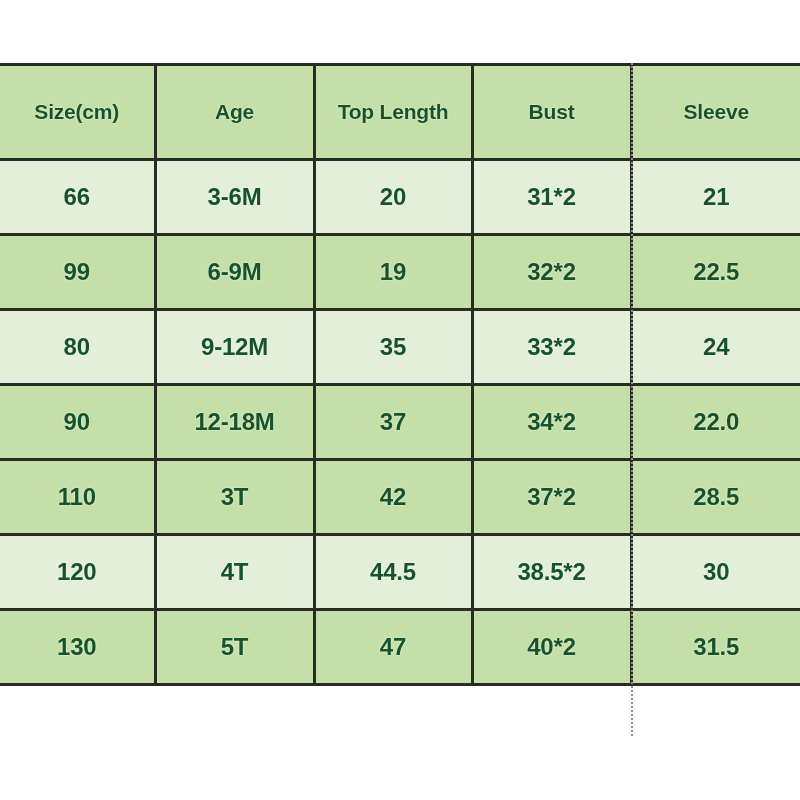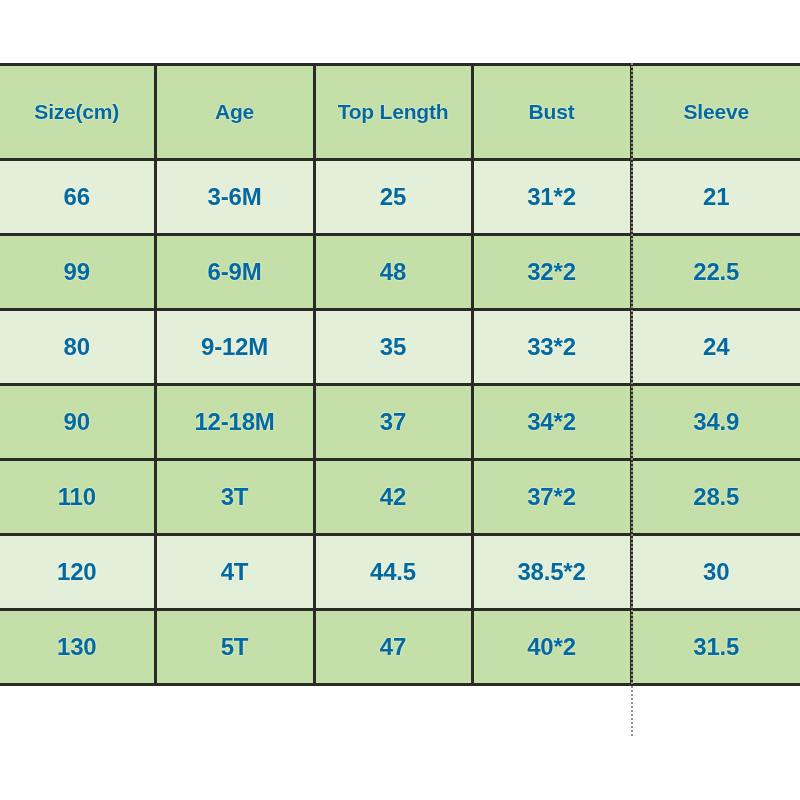--- a/index.html
+++ b/index.html
@@ -35,21 +35,21 @@
   table.size-chart col.c2 { width: 158px; }
   table.size-chart col.c3 { width: 159px; }
   table.size-chart col.c4 { width: 169px; }
 
   table.size-chart th,
   table.size-chart td {
     border-right: 3px solid #2b2b25;
     border-bottom: 3px solid #2b2b25;
     text-align: center;
     vertical-align: middle;
-    color: #0369a1;
+    color: #14532d;
     font-weight: bold;
     letter-spacing: -0.2px;
     text-shadow: 0 0 2px rgba(255,253,235,0.95);
     padding: 0;
   }
 
   table.size-chart th:last-child,
   table.size-chart td:last-child {
     border-right: none;
   }
@@ -102,44 +102,44 @@
         <th>Age</th>
         <th>Top Length</th>
         <th>Bust</th>
         <th>Sleeve</th>
       </tr>
     </thead>
     <tbody>
       <tr class="odd">
         <td>66</td>
         <td>3-6M</td>
-        <td>25</td>
+        <td>20</td>
         <td>31*2</td>
         <td>21</td>
       </tr>
       <tr class="even">
         <td>99</td>
         <td>6-9M</td>
-        <td>48</td>
+        <td>19</td>
         <td>32*2</td>
         <td>22.5</td>
       </tr>
       <tr class="odd">
         <td>80</td>
         <td>9-12M</td>
         <td>35</td>
         <td>33*2</td>
         <td>24</td>
       </tr>
       <tr class="even">
         <td>90</td>
         <td>12-18M</td>
         <td>37</td>
         <td>34*2</td>
-        <td>34.9</td>
+        <td>22.0</td>
       </tr>
       <tr class="even">
         <td>110</td>
         <td>3T</td>
         <td>42</td>
         <td>37*2</td>
         <td>28.5</td>
       </tr>
       <tr class="odd">
         <td>120</td>

